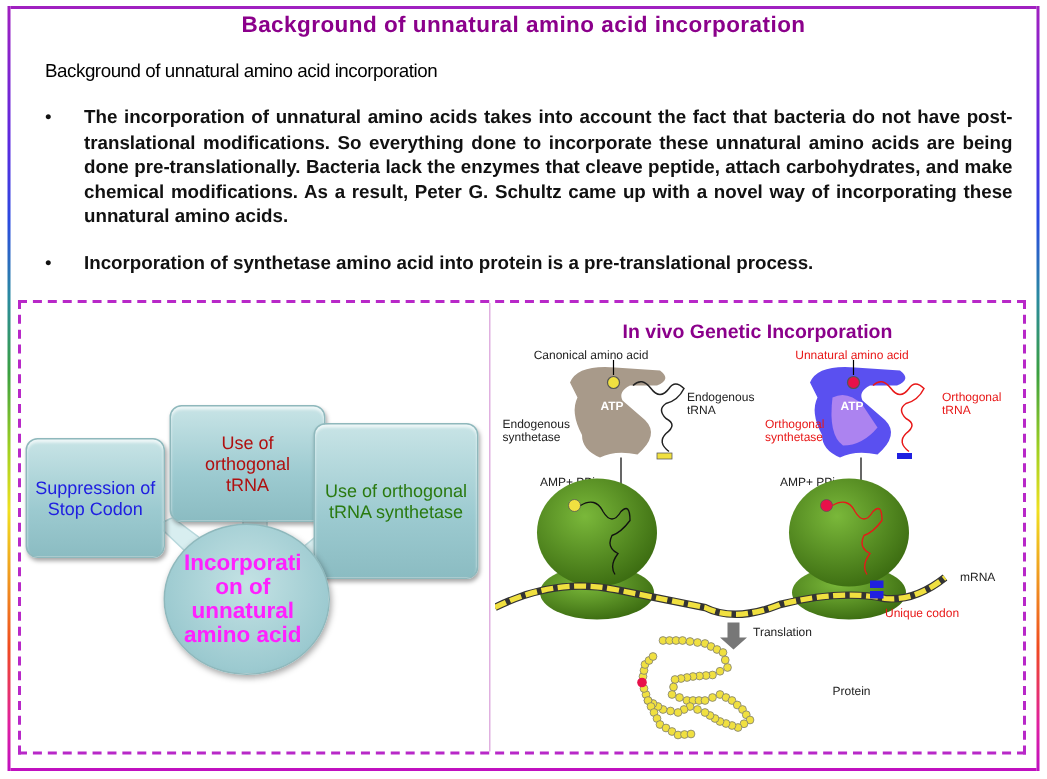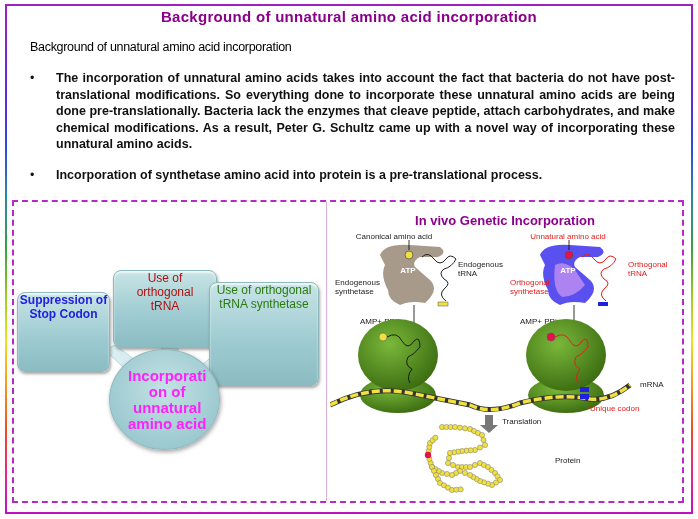--- a/index.html
+++ b/index.html
@@ -7,22 +7,22 @@
   .frame { position: absolute; left: 5px; top: 4px; width: 688px; height: 510px; border: 2px solid transparent;
     border-image: linear-gradient(to bottom, #a020c0 0%, #5a2ae0 18%, #2a4ae0 28%, #2a8aa0 38%, #3aa040 48%, #a0d020 58%, #f0e020 66%, #f0a020 74%, #f04a20 84%, #e020a0 94%, #c010c0 100%) 1; }
   .title { position: absolute; top: 8px; left: 0; width: 698px; text-align: center; color: #8b008b; font-weight: bold; font-size: 15px; letter-spacing: 0.3px; }
   .subtitle { position: absolute; top: 40px; left: 30px; font-size: 12.5px; color: #000; letter-spacing: -0.3px; }
   .bullets { position: absolute; top: 70px; left: 30px; width: 645px; font-size: 12.5px; color: #111; line-height: 16.5px; }
   .bullet { display: flex; margin-bottom: 14px; }
   .dot { width: 26px; flex: none; }
   .btext { text-align: justify; font-weight: bold; }
   .dashbox { position: absolute; left: 12px; top: 200px; width: 672px; height: 303px; border: 2px dashed #b828c8; }
   .divider { position: absolute; left: 326px; top: 202px; width: 1px; height: 299px; background: #e0b0e0; }
-  .box { position: absolute; border-radius: 8px; background: linear-gradient(to bottom, #c8e4e6 0%, #9ccad0 60%, #8bbcc2 100%); border: 1px solid #8fb8bc; box-shadow: 1px 2px 3px rgba(0,0,0,0.35), inset 0 2px 2px rgba(255,255,255,0.7); display: flex; align-items: flex-start; justify-content: center; text-align: center; font-size: 12px; line-height: 14px; }
-  .circle { position: absolute; border-radius: 50%; background: radial-gradient(circle at 50% 40%, #c4e2e4 0%, #9ccad0 70%, #84b4ba 100%); border: 1px solid #8fb8bc; box-shadow: 1px 2px 4px rgba(0,0,0,0.35); display: flex; align-items: center; justify-content: flex-start; text-align: center; color: #ff20ff; font-weight: bold; font-size: 15px; line-height: 16px; }
+  .box { position: absolute; border-radius: 8px; background: linear-gradient(to bottom, #c8e4e6 0%, #9ccad0 60%, #8bbcc2 100%); border: 1px solid #8fb8bc; box-shadow: 1px 2px 3px rgba(0,0,0,0.35), inset 0 2px 2px rgba(255,255,255,0.7); display: flex; align-items: center; justify-content: center; text-align: center; font-size: 12px; line-height: 14px; }
+  .circle { position: absolute; border-radius: 50%; background: radial-gradient(circle at 50% 40%, #c4e2e4 0%, #9ccad0 70%, #84b4ba 100%); border: 1px solid #8fb8bc; box-shadow: 1px 2px 4px rgba(0,0,0,0.35); display: flex; align-items: center; justify-content: flex-end; text-align: center; color: #ff20ff; font-weight: bold; font-size: 15px; line-height: 16px; }
   .arrow { position: absolute; }
   svg text { font-family: "Liberation Sans", sans-serif; }
 </style>
 </head>
 <body>
 
 <div class="frame"></div>
 <div class="title">Background of unnatural amino acid incorporation</div>
 <div class="subtitle">Background of unnatural amino acid incorporation</div>
 
@@ -43,21 +43,21 @@
 <svg class="arrow" style="left:105px;top:345px" width="35" height="30">
     <polygon points="0,5 10,0 30,15 32,28 18,22" fill="#d8eef0" stroke="#b8d8dc"></polygon>
   </svg>
 <svg class="arrow" style="left:155px;top:340px" width="30" height="30">
     <polygon points="7,0 23,0 23,14 29,14 15,28 1,14 7,14" fill="#d8eef0" stroke="#b8d8dc"></polygon>
   </svg>
 <svg class="arrow" style="left:200px;top:350px" width="30" height="28">
     <polygon points="30,5 20,0 3,14 1,26 14,20" fill="#d8eef0" stroke="#b8d8dc"></polygon>
   </svg>
 
-<div class="box" style="left:17px;top:292px;width:93px;height:80px;font-weight:bold;">
+<div class="box" style="left:17px;top:292px;width:93px;height:80px;">
   <span style="color:#2020e0;">Suppression of Stop Codon</span>
 </div>
 <div class="box" style="left:113px;top:270px;width:104px;height:78px;">
   <span style="color:#b01010;padding:0 14px;">Use of orthogonal tRNA</span>
 </div>
 <div class="box" style="left:209px;top:282px;width:110px;height:104px;">
   <span style="color:#2a7a10;padding:0 6px;">Use of orthogonal tRNA synthetase</span>
 </div>
 <div class="circle" style="left:109px;top:349px;width:111px;height:101px;">
   <span style="padding:0 18px;">Incorporati on of unnatural amino acid</span>

